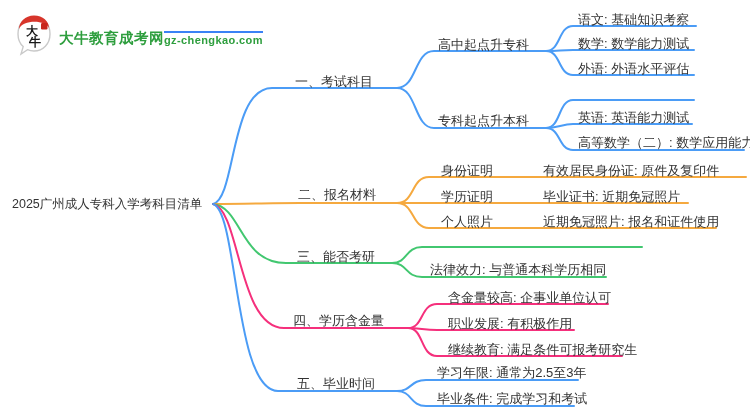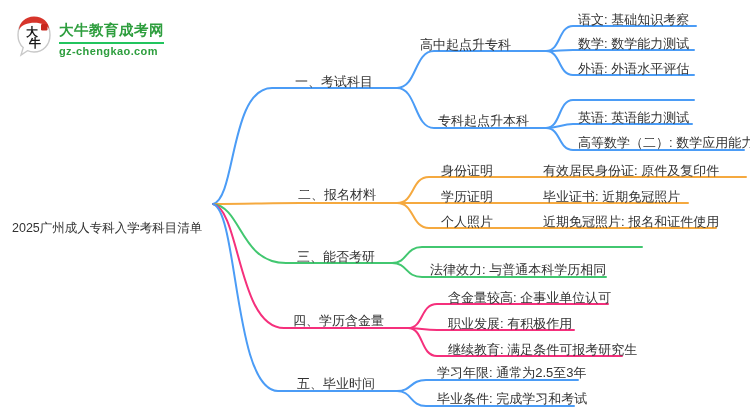--- a/index.html
+++ b/index.html
@@ -5,26 +5,26 @@
   html,body{margin:0;padding:0;background:#fff;}
   .stage{
     position:relative;width:750px;height:410px;background:#ffffff;overflow:hidden;
     font-family:"Liberation Sans","DejaVu Sans",sans-serif;
   }
   .edges{position:absolute;left:0;top:0;width:750px;height:410px;}
   .nd{
     position:absolute;font-size:13px;line-height:1.15;color:#333;
     white-space:nowrap;letter-spacing:0;
   }
-  .root-t{font-size:12.5px;color:#333;margin-top:24px;}
+  .root-t{font-size:12.5px;color:#333;}
   
   .logo{position:absolute;left:16px;top:14px;display:flex;align-items:center;gap:7px;cursor:pointer;}
-  .logo-txt{display:flex;flex-direction:column;margin-top:7px;}
+  .logo-txt{display:flex;flex-direction:row;margin-top:7px;}
   .logo-name{font-size:14.5px;font-weight:bold;color:#2e9e3e;letter-spacing:.5px;}
-  .logo-url{font-size:11px;font-weight:bold;color:#2e9e3e;border-top:2px solid #22c55e;margin-top:2px;padding-top:1px;letter-spacing:.4px;}
+  .logo-url{font-size:11px;font-weight:bold;color:#2e9e3e;border-top:2px solid #3b82f6;margin-top:2px;padding-top:1px;letter-spacing:.4px;}
 </style>
 </head>
 <body>
 
 <div class="stage">
 
   <svg class="edges" viewBox="0 0 750 410" xmlns="http://www.w3.org/2000/svg">
 
     <g stroke="#4b9cf6" stroke-width="2" fill="none" stroke-linecap="round">
       <path d="M213,204 C236,199 230,88 272,88 H397"></path>
@@ -75,21 +75,21 @@
     </svg>
     <div class="logo-txt">
       <div class="logo-name">大牛教育成考网</div>
       <div class="logo-url">gz-chengkao.com</div>
     </div>
   </div>
 
   <div class="nd root-t" style="left:12px;top:197px">2025广州成人专科入学考科目清单</div>
 
   <div class="nd" style="left:295px;top:75px">一、考试科目</div>
-  <div class="nd" style="left:420px;top:38px">高中起点升专科</div>
+  <div class="nd" style="left:438px;top:38px">高中起点升专科</div>
   <div class="nd" style="left:578px;top:13px">语文: 基础知识考察</div>
   <div class="nd" style="left:578px;top:37px">数学: 数学能力测试</div>
   <div class="nd" style="left:578px;top:62px">外语: 外语水平评估</div>
   <div class="nd" style="left:438px;top:114px">专科起点升本科</div>
   <div class="nd" style="left:578px;top:111px">英语: 英语能力测试</div>
   <div class="nd" style="left:578px;top:136px">高等数学（二）: 数学应用能力</div>
 
   <div class="nd" style="left:298px;top:188px">二、报名材料</div>
   <div class="nd" style="left:441px;top:164px">身份证明</div>
   <div class="nd" style="left:543px;top:164px">有效居民身份证: 原件及复印件</div>

